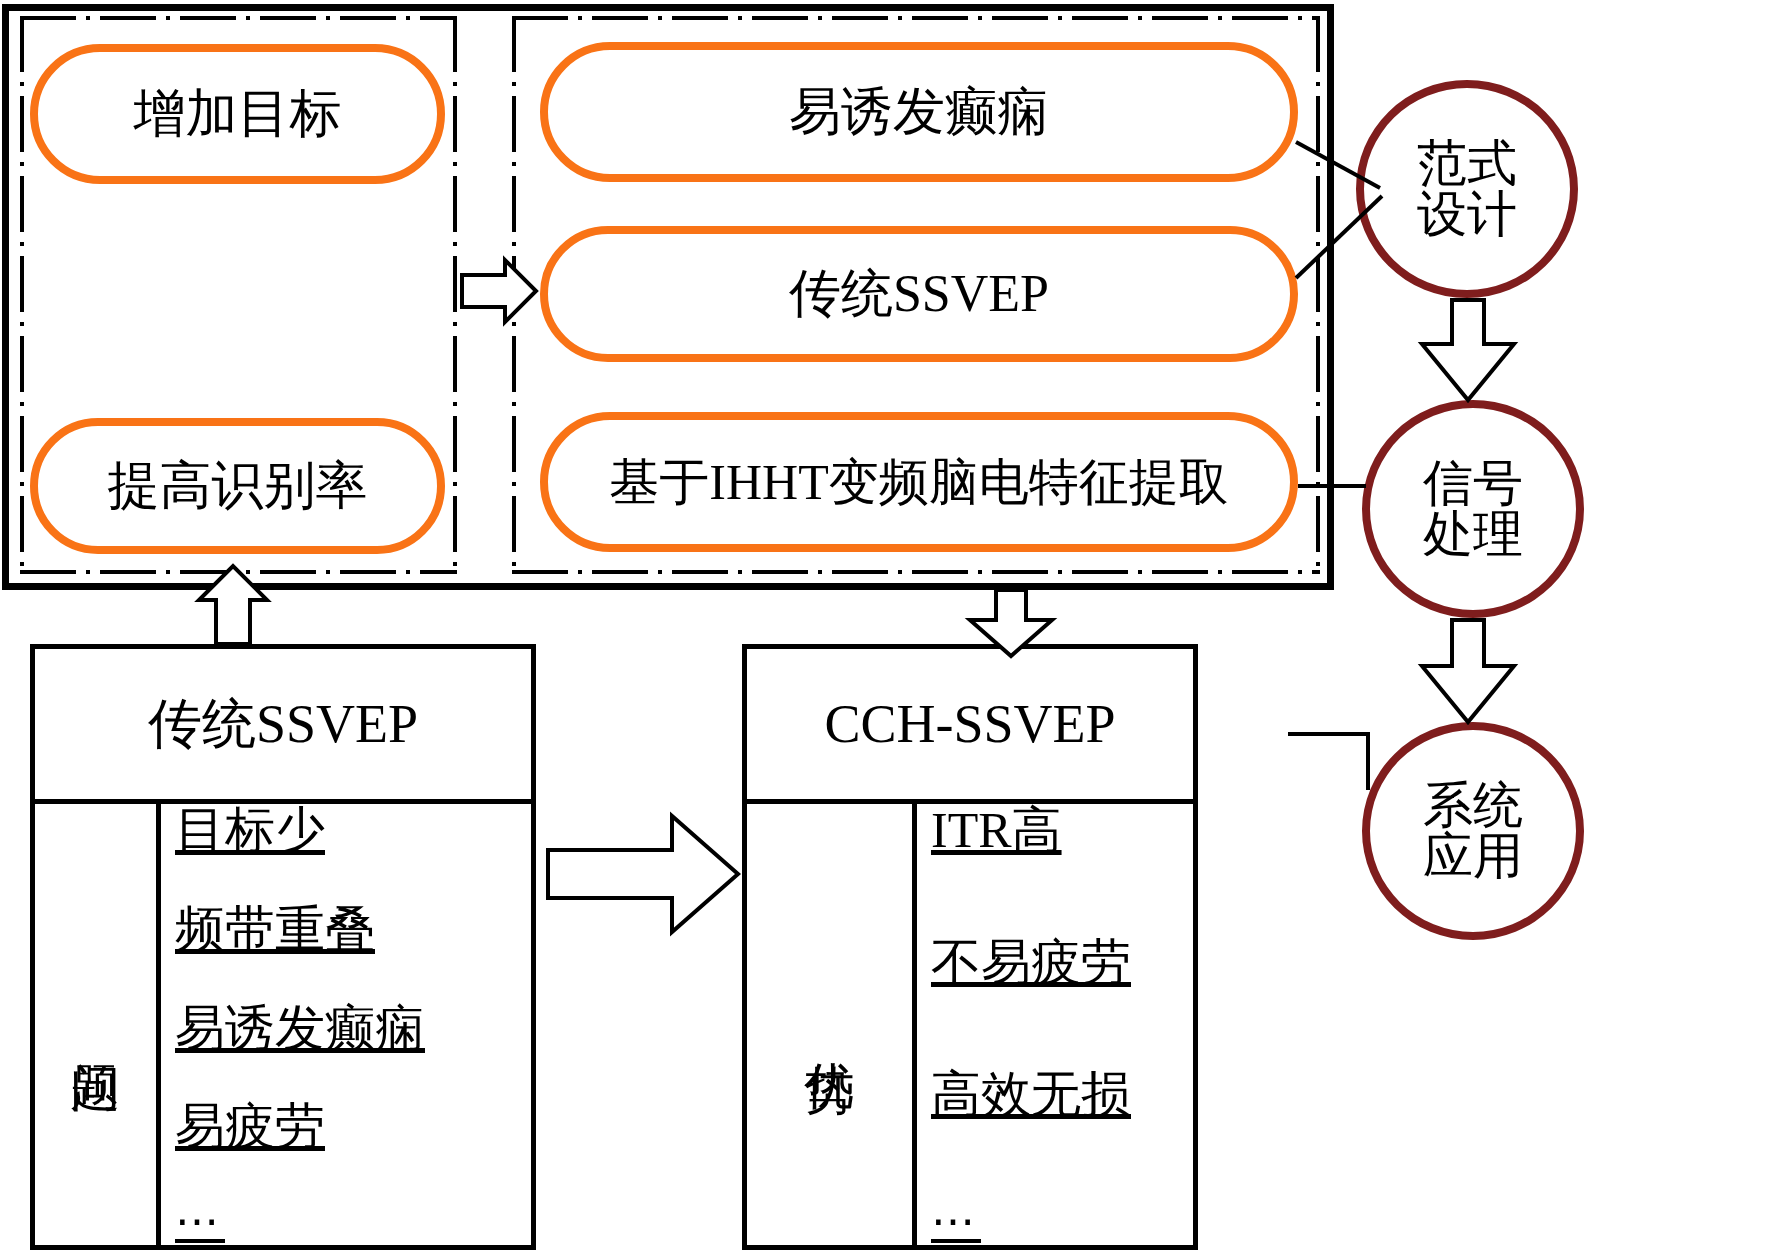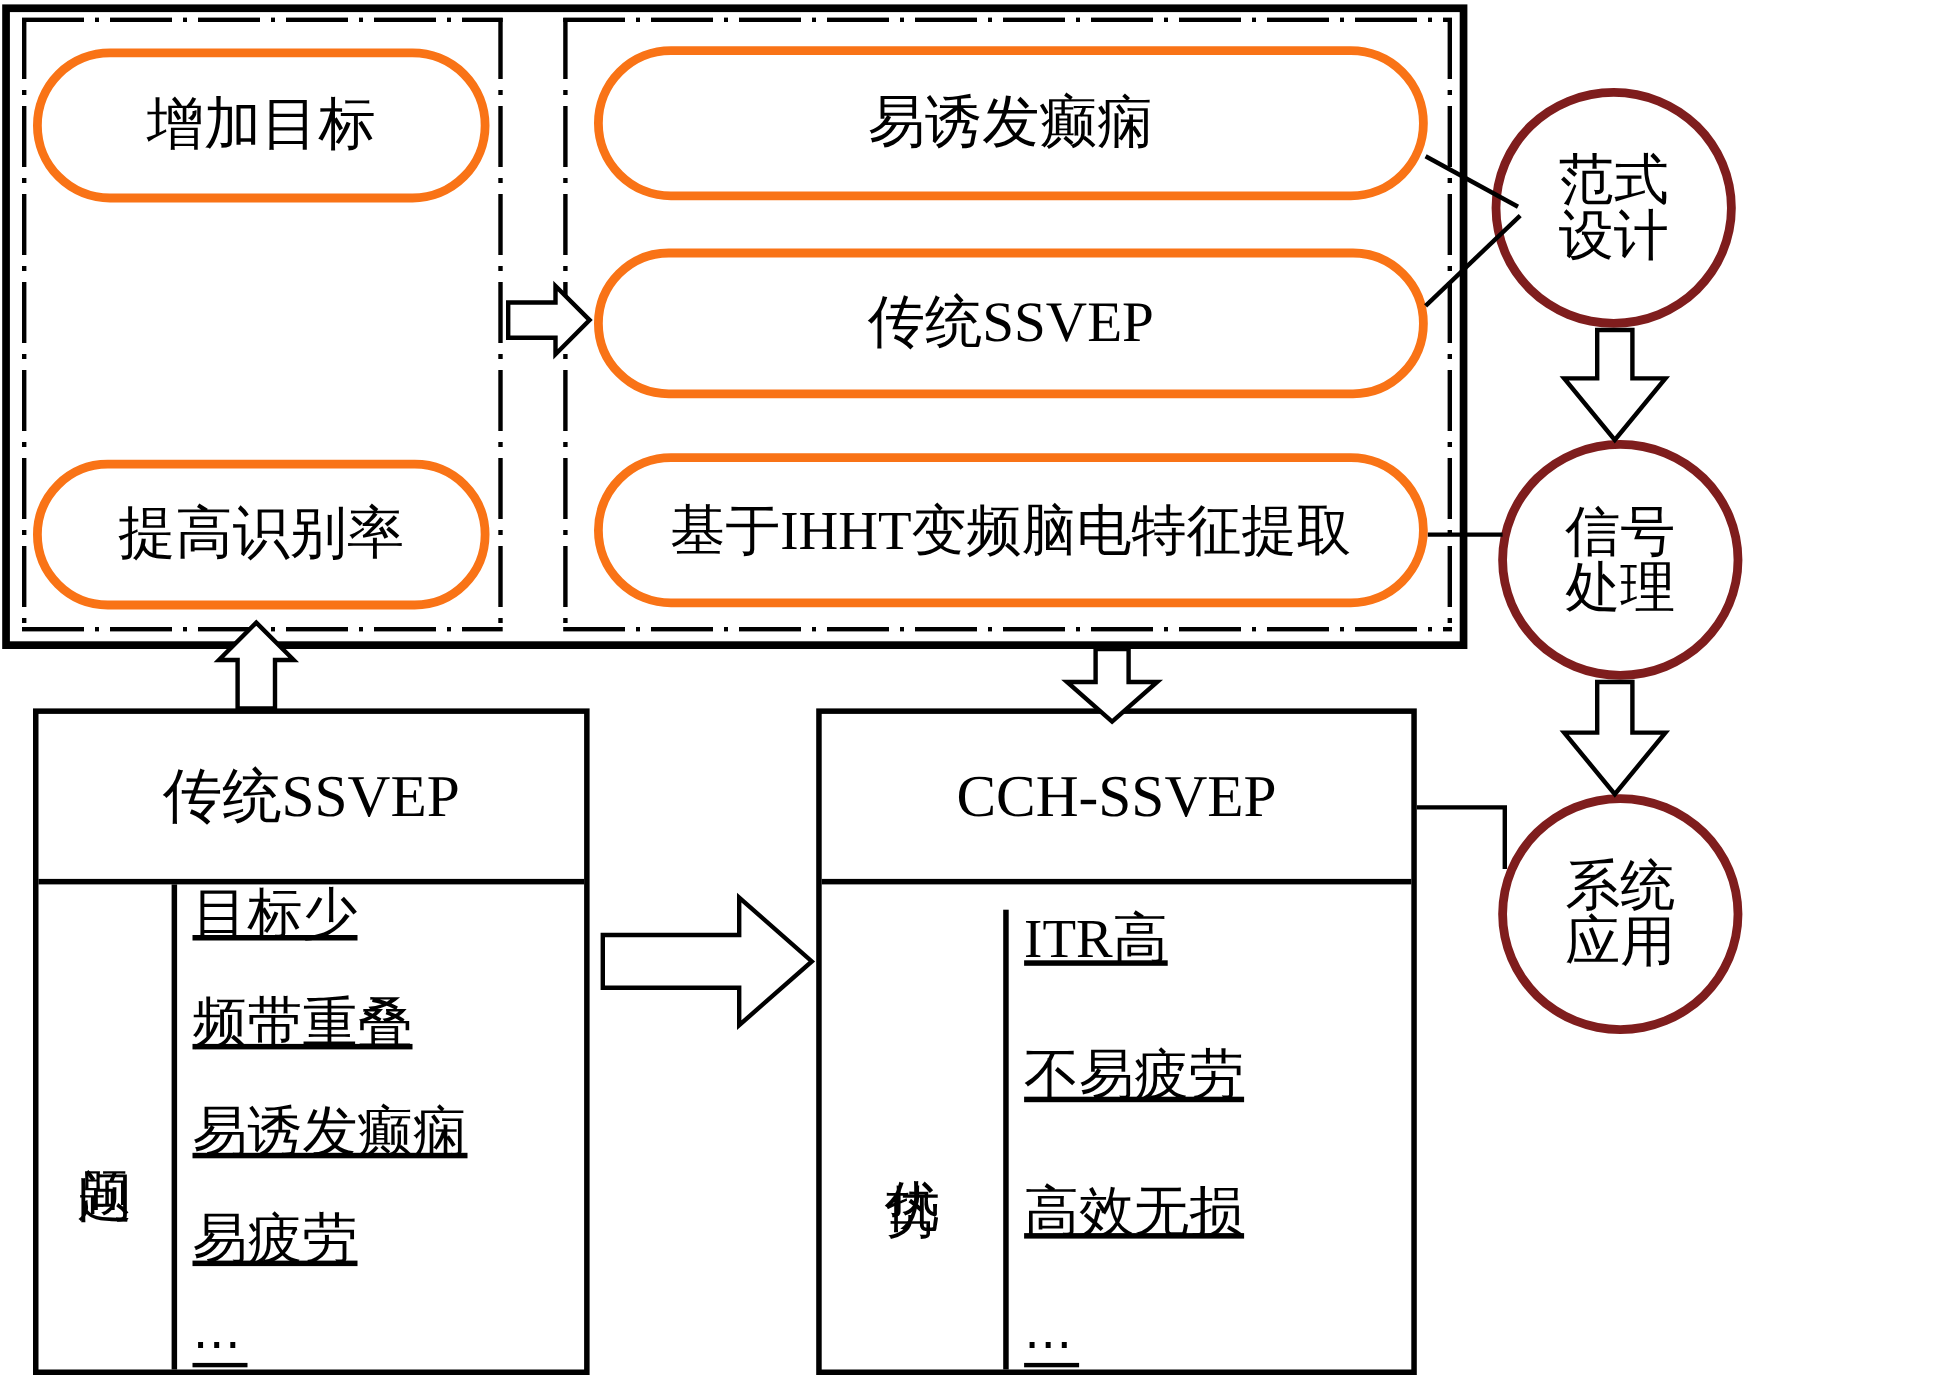--- a/index.html
+++ b/index.html
@@ -163,21 +163,21 @@
       <div class="items" style="font-size:50px;">
         <div>目标少</div>
         <div>频带重叠</div>
         <div>易诱发癫痫</div>
         <div>易疲劳</div>
         <div style="font-size:44px; letter-spacing:6px;">⋯</div>
       </div>
     </div>
   </div>
 
-  <div class="abs boxcard" style="left:742px; top:644px; width:546px; height:606px;gap:23px;">
+  <div class="abs boxcard" style="left:742px; top:644px; width:456px; height:606px;">
     <div class="title" style="height:150px; font-size:54px;">
       <span>CCH-SSVEP</span>
     </div>
     <div class="body">
       <div class="label" style="width:165px; font-size:50px;">
         <span style="writing-mode:vertical-rl; text-orientation:upright; letter-spacing:2px;">优势</span>
       </div>
       <div class="items" style="font-size:50px;">
         <div>ITR高</div>
         <div>不易疲劳</div>

